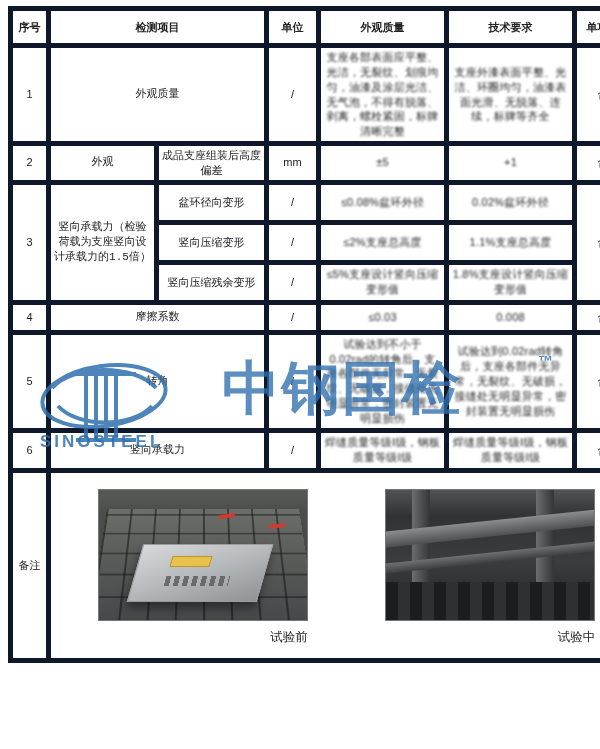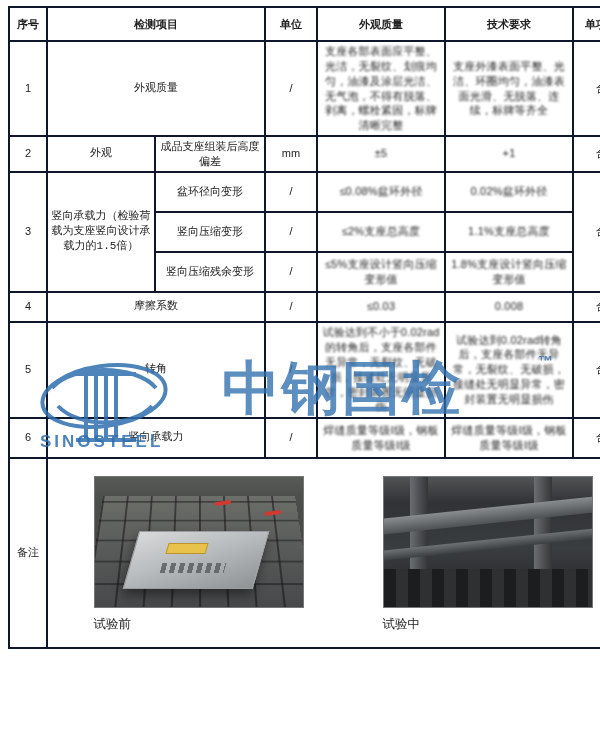--- a/index.html
+++ b/index.html
@@ -21,21 +21,21 @@
     top: 6px;
     width: 584px;
     height: 737px;
   }
   table.report {
     border-collapse: collapse;
     width: 584px;
     table-layout: fixed;
   }
   table.report td, table.report th {
-    border: 2px solid #0f172a;
+    border: 5px solid #0f172a;
     padding: 2px 3px;
     text-align: center;
     vertical-align: middle;
     font-size: 11px;
     line-height: 1.35;
     color: #222;
   }
   thead th {
     font-weight: bold;
     font-size: 12.5px;
@@ -73,21 +73,21 @@
   .photos {
     display: flex;
     justify-content: space-around;
     align-items: flex-start;
     padding: 6px 4px 2px 4px;
   }
   .photo-block {
     width: 212px;
     display: flex;
     flex-direction: column;
-    align-items: flex-start;
+    align-items: flex-end;
   }
   .photo {
     width: 208px;
     height: 130px;
     border: 1px solid #777;
     position: relative;
     overflow: hidden;
   }
   .photo-caption {
     margin-top: 8px;

